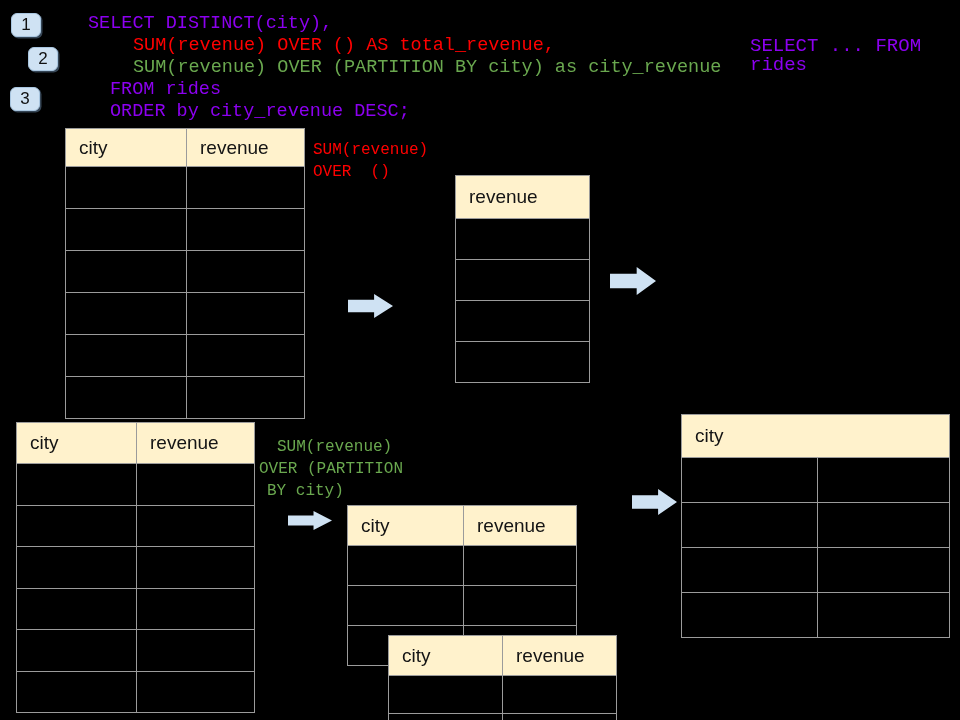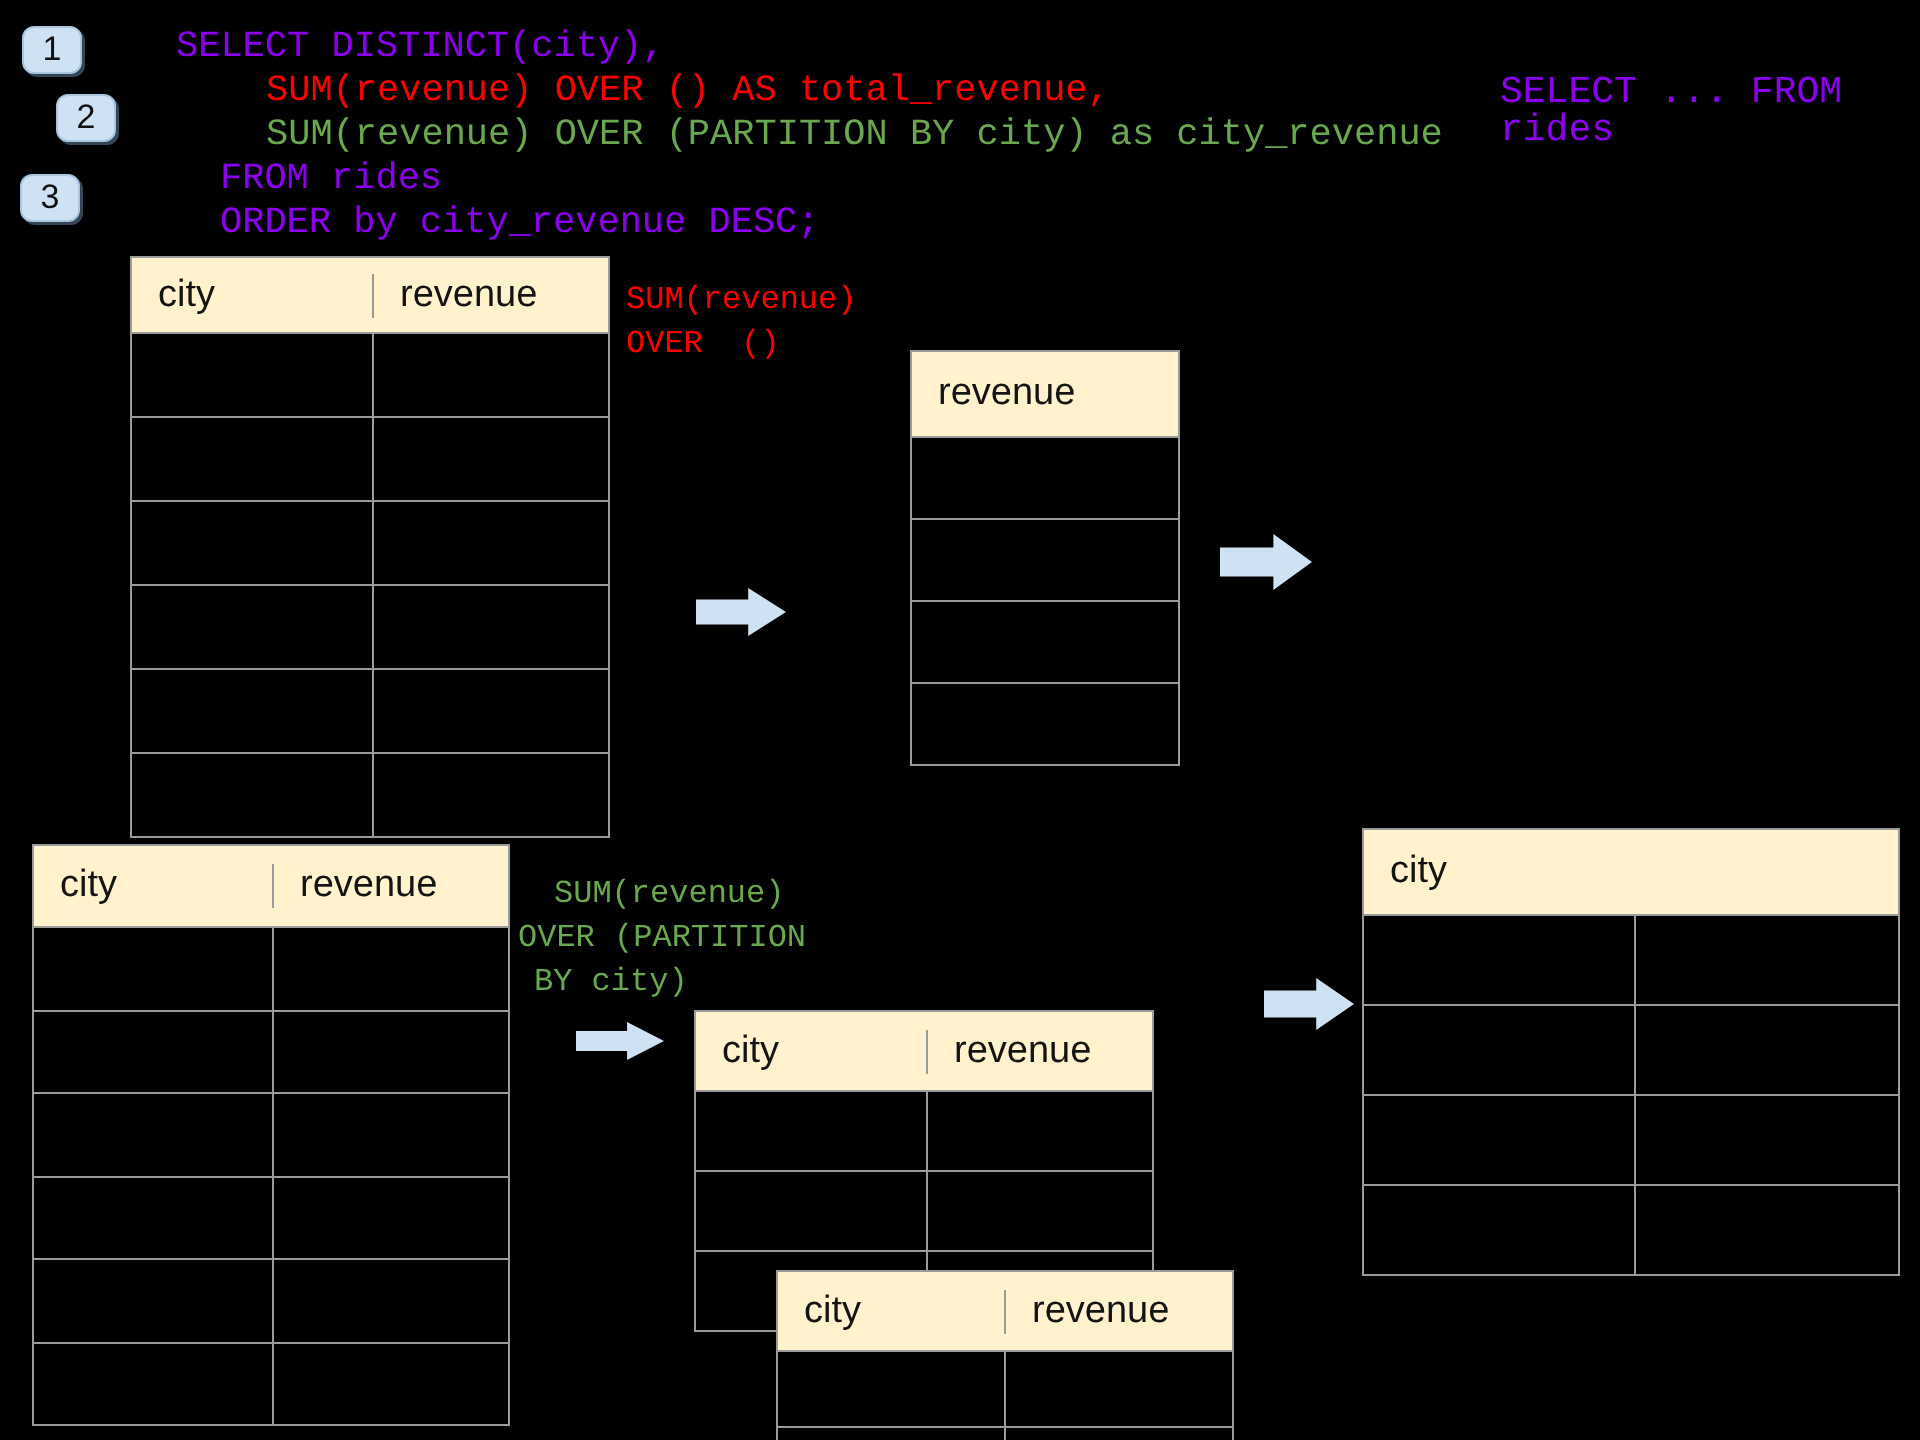--- a/index.html
+++ b/index.html
@@ -38,21 +38,21 @@
   .arrow{
     position:absolute;background:var(--blue);
     clip-path:polygon(0 24%,58% 24%,58% 0,100% 50%,58% 100%,58% 76%,0 76%);
     filter:drop-shadow(1.5px 1.5px 0 rgba(90,120,150,.5));
   }
   
   .dtable{
     position:absolute;border:1px solid var(--border);
     background:#000;box-sizing:border-box;
   }
-  .dtable .hdr{display:flex;background:var(--header-bg);align-items:center;}
+  .dtable .hdr{display:flex;background:var(--header-bg);}
   .dtable .hdr .cell{
     display:flex;align-items:center;padding-left:13px;
     font-size:19px;color:#141414;box-sizing:border-box;
     border-right:1px solid var(--border);
   }
   .dtable .hdr .cell:last-child{border-right:none;}
   .dtable .row{display:flex;border-top:1px solid var(--border);}
   .dtable .row .cell{box-sizing:border-box;border-right:1px solid var(--border);}
   .dtable .row .cell:last-child{border-right:none;}
   .dtable .cell{flex:0 0 auto;}

